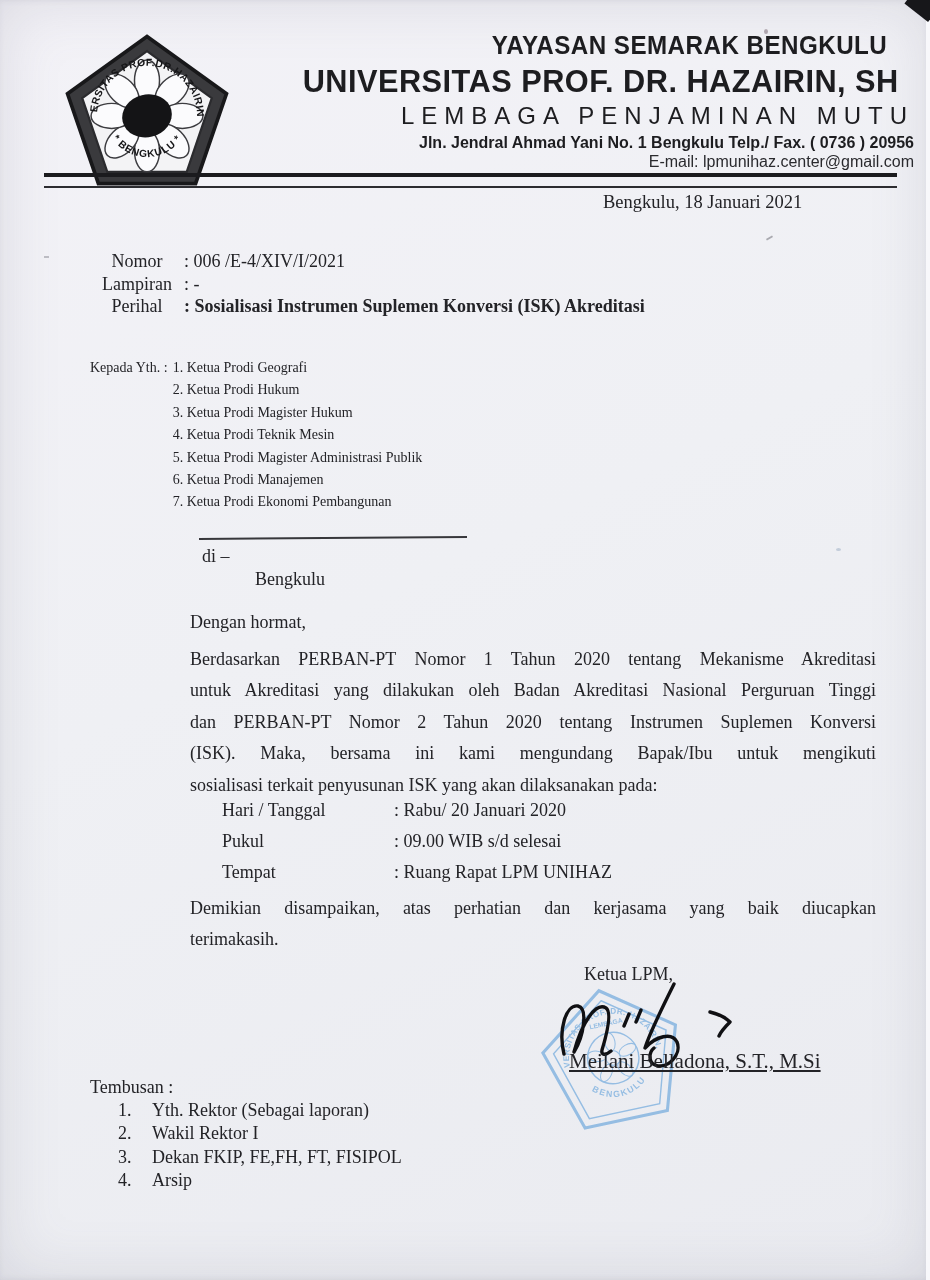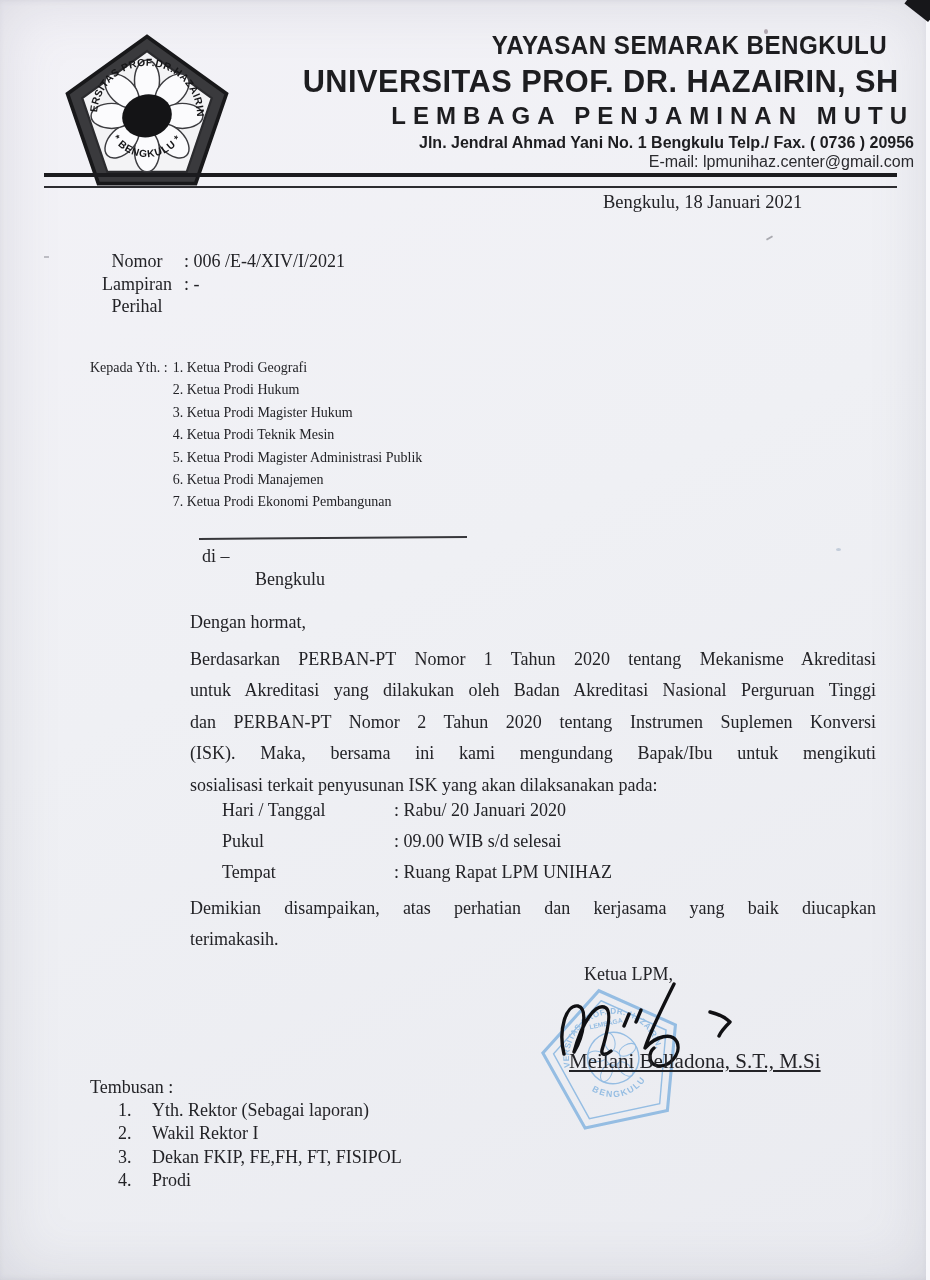--- a/index.html
+++ b/index.html
@@ -8,21 +8,21 @@
     background:linear-gradient(155deg,#f3f2f7 0%,#eff0f4 45%,#eaebf0 100%);
     box-shadow:inset 0 0 60px rgba(110,110,135,.18), inset -2px 0 6px rgba(120,120,140,.15);
     font-family:"Liberation Serif","DejaVu Serif",serif;color:#232327;
   }
   .abs{position:absolute;}
   
   .letterhead{left:150px;right:16px;top:30px;text-align:right;
     font-family:"Liberation Sans","DejaVu Sans",sans-serif;color:#1d1d20;}
   .lh-foundation{font-size:26px;font-weight:bold;transform:scaleX(.93);letter-spacing:.5px;}
   .lh-university{font-size:32px;font-weight:bold;transform:scaleX(.96);margin-top:2px;letter-spacing:.5px;}
-  .lh-department{font-size:24px;font-weight:bold;letter-spacing:7px;margin-top:2px;}
+  .lh-department{font-size:24px;font-weight:normal;letter-spacing:7px;margin-top:2px;}
   .lh-address{font-size:16px;font-weight:bold;margin-top:4px;}
   .lh-email{font-size:16px;font-weight:400;margin-top:1px;color:#2a2a2e;}
   .logo{left:56px;top:32px;width:182px;height:156px;}
   .rule{left:44px;top:173px;width:853px;height:9px;
     border-top:4px solid #1b1b1e;border-bottom:2px solid #2c2c30;}
   
   .date-line{left:603px;top:192px;font-size:18.5px;}
   .meta{left:90px;top:250px;font-size:18px;line-height:22.6px;}
   .meta .row{display:flex;}
   .meta .lbl{width:94px;flex:0 0 auto;text-align:center;}
@@ -104,20 +104,21 @@
     <div class="row">
       <span class="lbl">Nomor</span>
       <span class="val">: 006 /E-4/XIV/I/2021</span>
     </div>
     <div class="row">
       <span class="lbl">Lampiran</span>
       <span class="val">: -</span>
     </div>
     <div class="row">
       <span class="lbl">Perihal</span>
+      <span class="val">: Sosialisasi Instrumen Suplemen Konversi (ISK) Akreditasi</span>
     </div>
   </div>
 
   <div class="abs kepada">
     <div class="lbl">Kepada Yth. :</div>
     <div>
       <div>1. Ketua Prodi Geografi</div>
       <div>2. Ketua Prodi  Hukum</div>
       <div>3. Ketua Prodi Magister Hukum</div>
       <div>4. Ketua Prodi Teknik Mesin</div>
@@ -211,21 +212,21 @@
     <div class="row">
       <span class="num">2.</span>
       <span>Wakil Rektor I</span>
     </div>
     <div class="row">
       <span class="num">3.</span>
       <span>Dekan FKIP, FE,FH, FT, FISIPOL</span>
     </div>
     <div class="row">
       <span class="num">4.</span>
-      <span>Prodi</span>
+      <span>Arsip</span>
     </div>
   </div>
 
   <div class="abs edge-strip"></div>
   <div class="abs corner-mark"></div>
   <div class="abs speck1"></div>
   <div class="abs speck2"></div>
   <div class="abs speck3"></div>
   <div class="abs speck4"></div>
 

